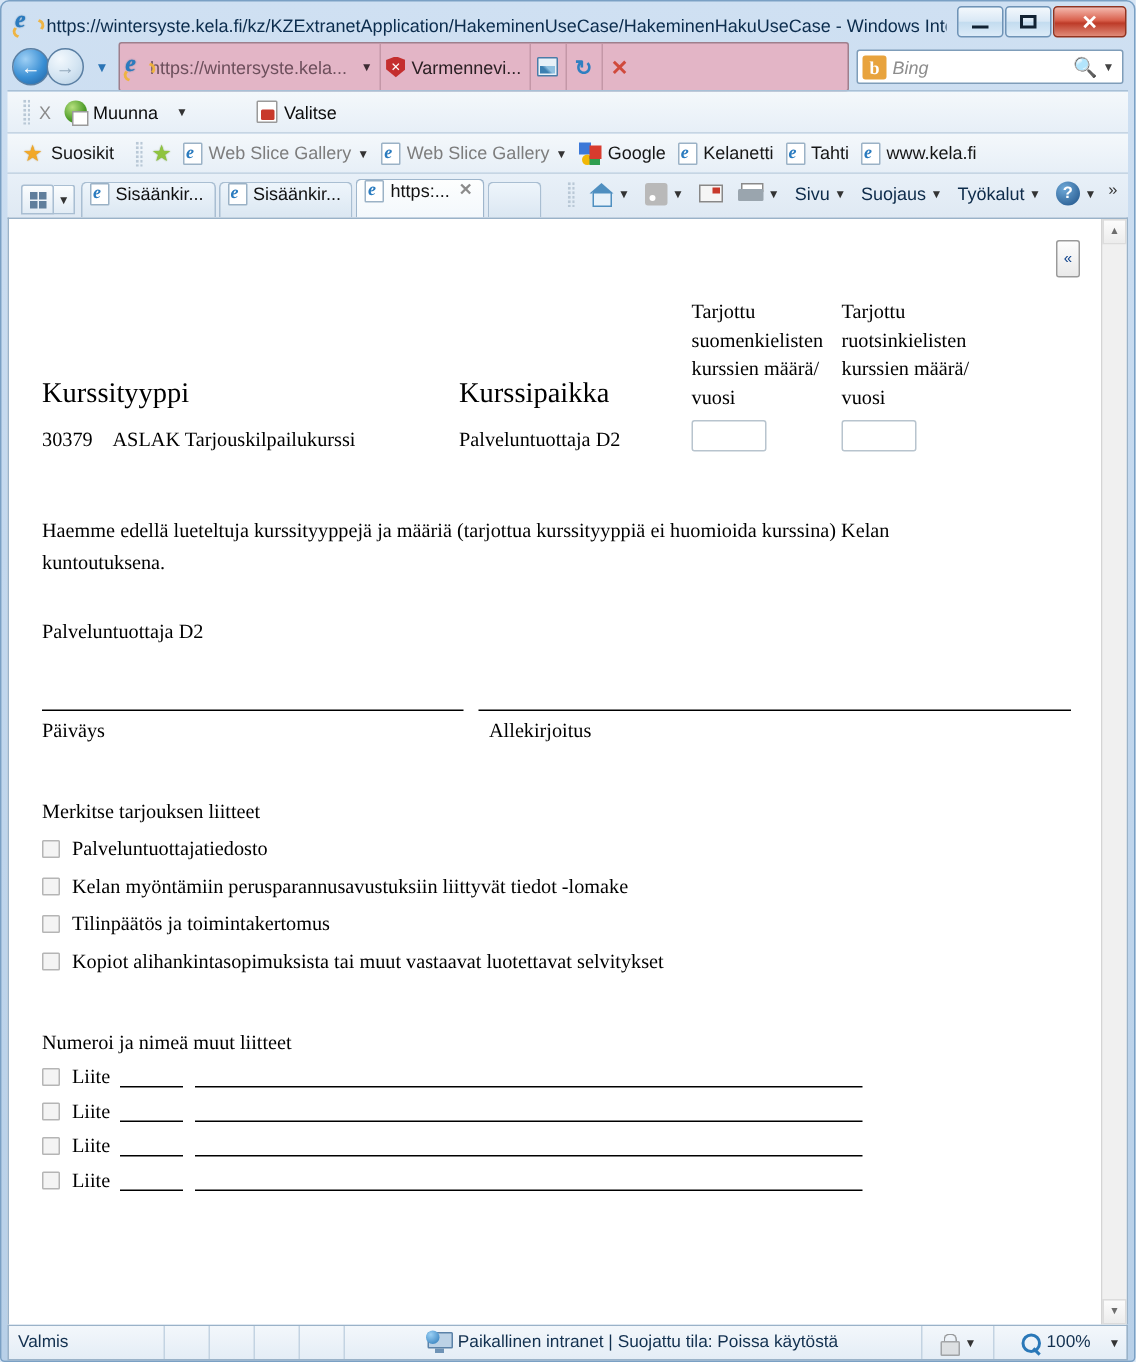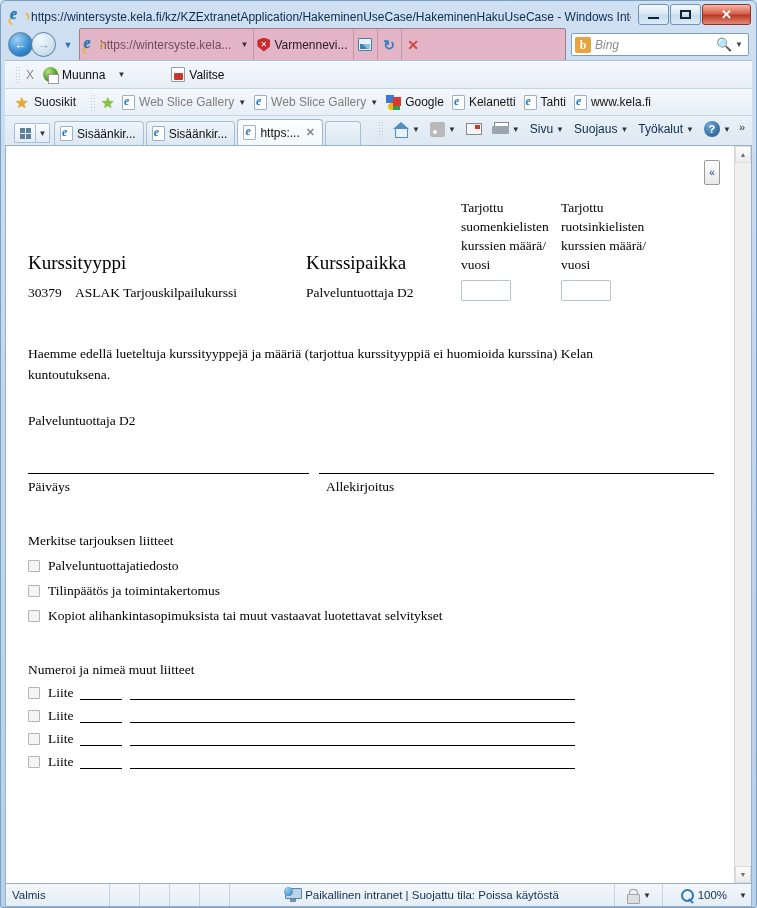--- a/index.html
+++ b/index.html
@@ -251,21 +251,21 @@
     width:14px;height:20px;margin:0 4px 2px 0;border:1px solid #a9bed2;border-left:none;
     border-radius:0 2px 0 0;background:linear-gradient(to bottom,#fbfdfe,#e2ecf5);
     display:flex;align-items:center;justify-content:center;font-size:8px;color:#333;
   }
   .tab {
     height:24px; max-width:118px;
     padding:0 7px 0 5px; margin-right:2px;
     border:1px solid #a9bed2; border-bottom:none;
     border-radius:4px 4px 0 0;
     background:linear-gradient(to bottom,#eef5fb 0%,#dbe7f2 100%);
-    display:flex;align-items:center;gap:4px;
+    display:flex;align-items:flex-start;gap:4px;
     font-size:12px;color:#111; white-space:nowrap; overflow:hidden;
   }
   .tab.active {
     background:linear-gradient(to bottom,#fdfefe 0%,#f3f8fc 100%);
     height:26px; border-color:#9fb6cc;
   }
   .tab .close-x { color:#8b8b8b; font-size:11px; font-weight:bold; margin-left:2px; }
   .tab.newtab { width:36px; }
   .tabrow-right {
     margin-left:auto; display:flex; align-items:center; gap:0;
@@ -644,20 +644,24 @@
       </div>
 
       <div class="section-title">Merkitse tarjouksen liitteet</div>
 
       <div class="chk-row">
         <span class="chk"></span>
         <span>Palveluntuottajatiedosto</span>
       </div>
       <div class="chk-row">
         <span class="chk"></span>
+        <span>Kelan myöntämiin perusparannusavustuksiin liittyvät tiedot -lomake</span>
+      </div>
+      <div class="chk-row">
+        <span class="chk"></span>
         <span>Tilinpäätös ja toimintakertomus</span>
       </div>
       <div class="chk-row">
         <span class="chk"></span>
         <span>Kopiot alihankintasopimuksista tai muut vastaavat luotettavat selvitykset</span>
       </div>
 
       <div class="section-title">Numeroi ja nimeä muut liitteet</div>
 
       <div class="att-row">

